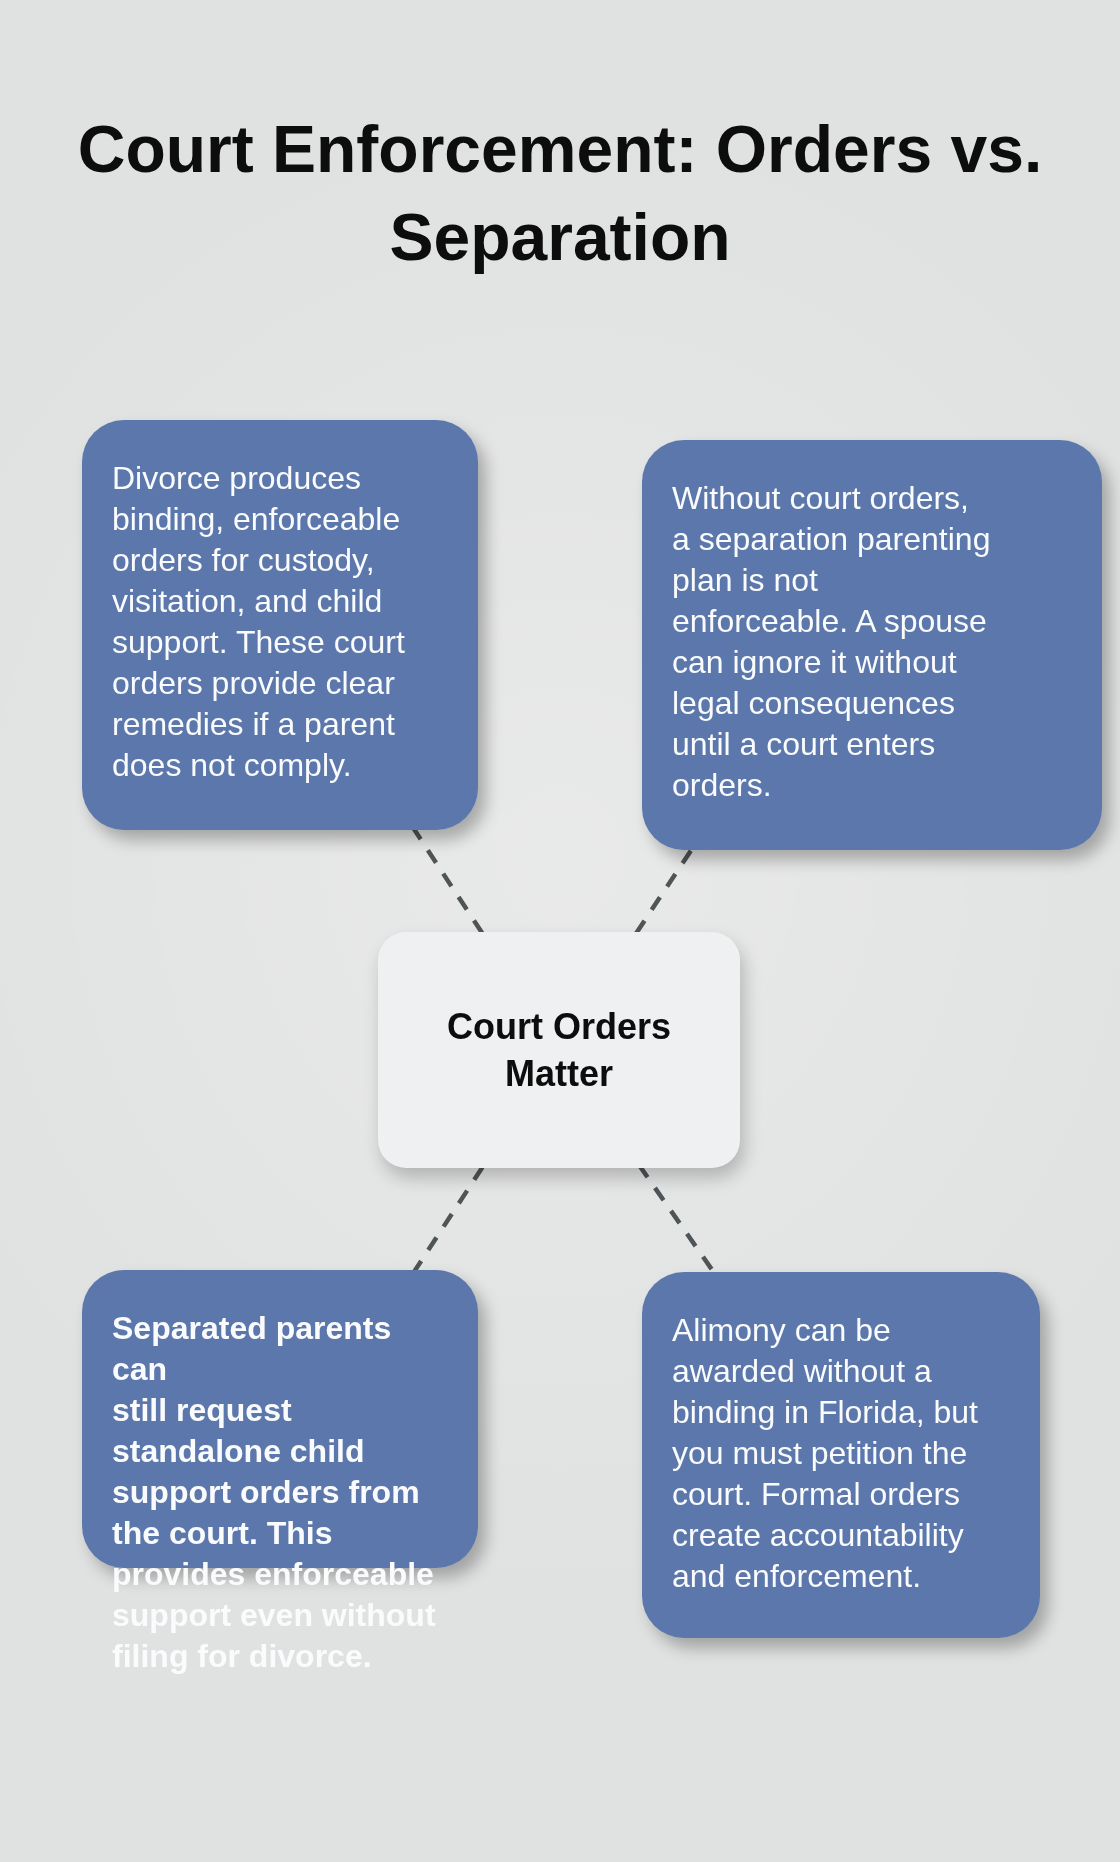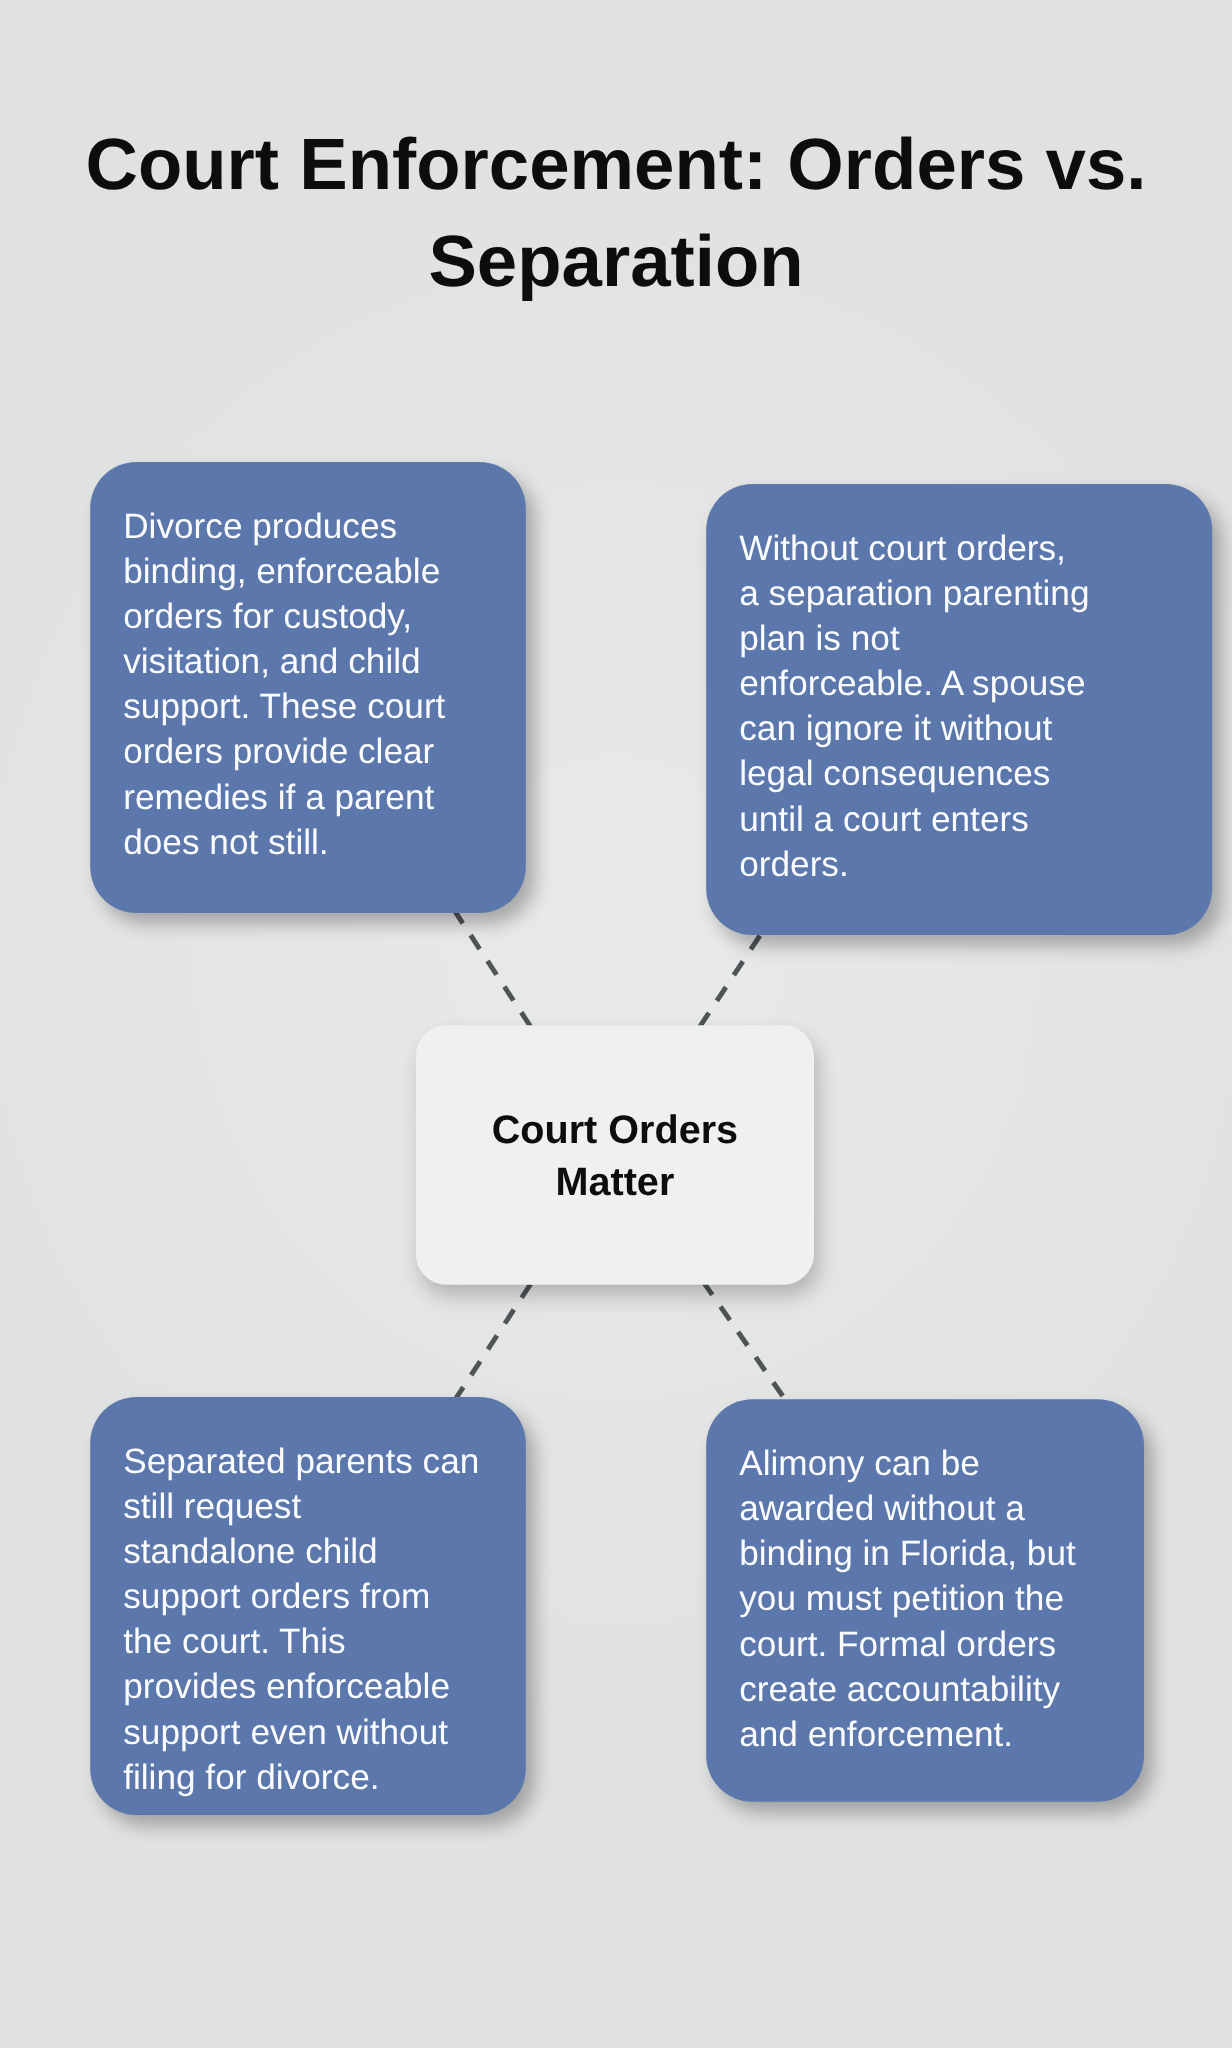--- a/index.html
+++ b/index.html
@@ -53,21 +53,21 @@
   .node-text {
     margin: 0;
     padding: 38px 26px 0 30px;
     font-size: 32px;
     line-height: 41px;
     color: var(--node-text, #fafbfc);
     white-space: pre-line;
   }
   .tl { left: 82px;  top: 420px;  width: 396px; height: 410px; }
   .tr { left: 642px; top: 440px;  width: 460px; height: 410px; }
-  .bl { left: 82px;  top: 1270px; width: 396px; height: 380px; }
+  .bl { left: 82px;  top: 1270px; width: 396px; height: 298px; font-weight: bold; }
   .br { left: 642px; top: 1272px; width: 398px; height: 366px; }
   .center-node {
     position: absolute;
     left: 378px;
     top: 932px;
     width: 362px;
     height: 236px;
     z-index: 2;
     background: var(--center-fill, #eef0f2);
     border-radius: 28px;
@@ -100,21 +100,21 @@
   </svg>
 
   <div class="node tl">
     <p class="node-text">Divorce produces
 binding, enforceable
 orders for custody,
 visitation, and child
 support. These court
 orders provide clear
 remedies if a parent
-does not still.</p>
+does not comply.</p>
   </div>
 
   <div class="node tr">
     <p class="node-text">Without court orders,
 a separation parenting
 plan is not
 enforceable. A spouse
 can ignore it without
 legal consequences
 until a court enters

